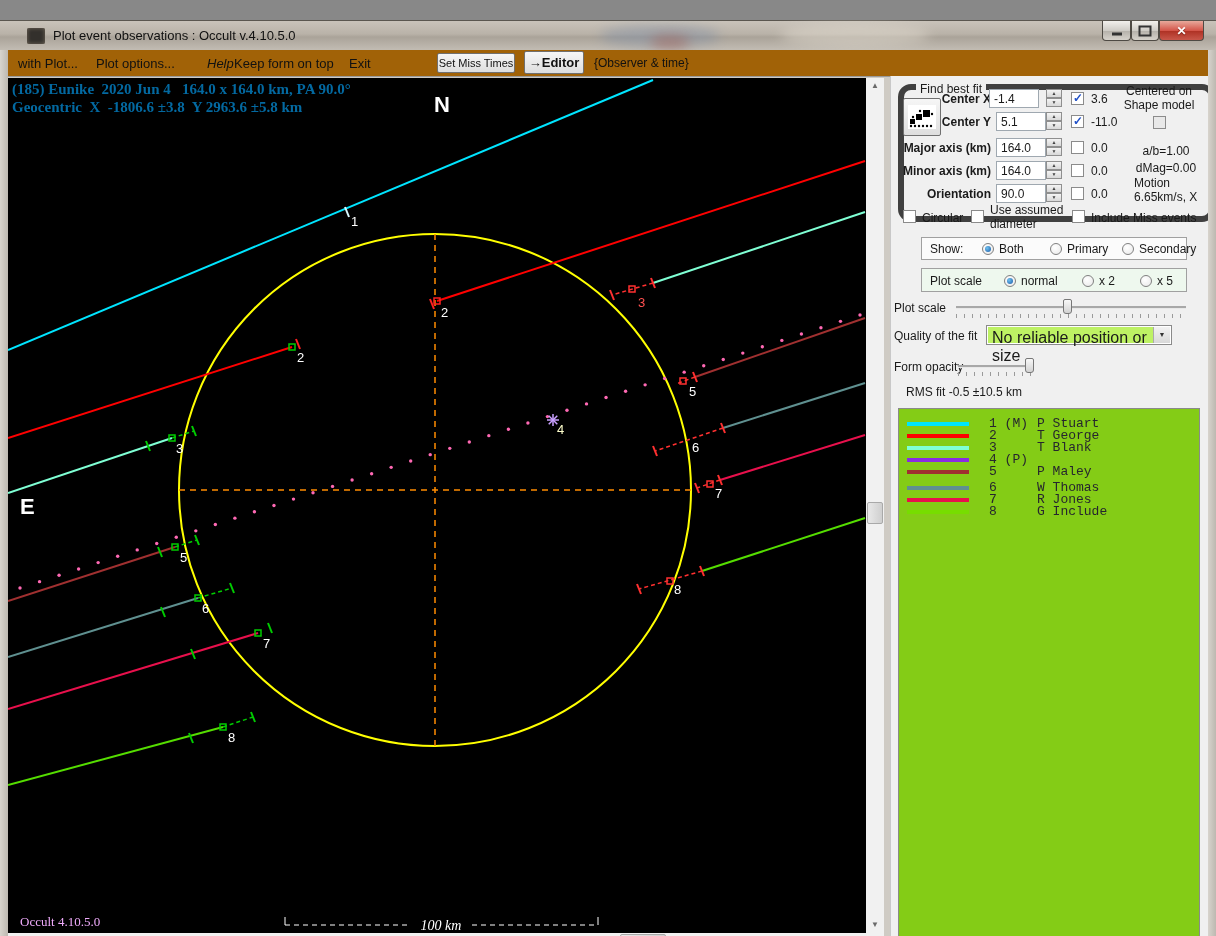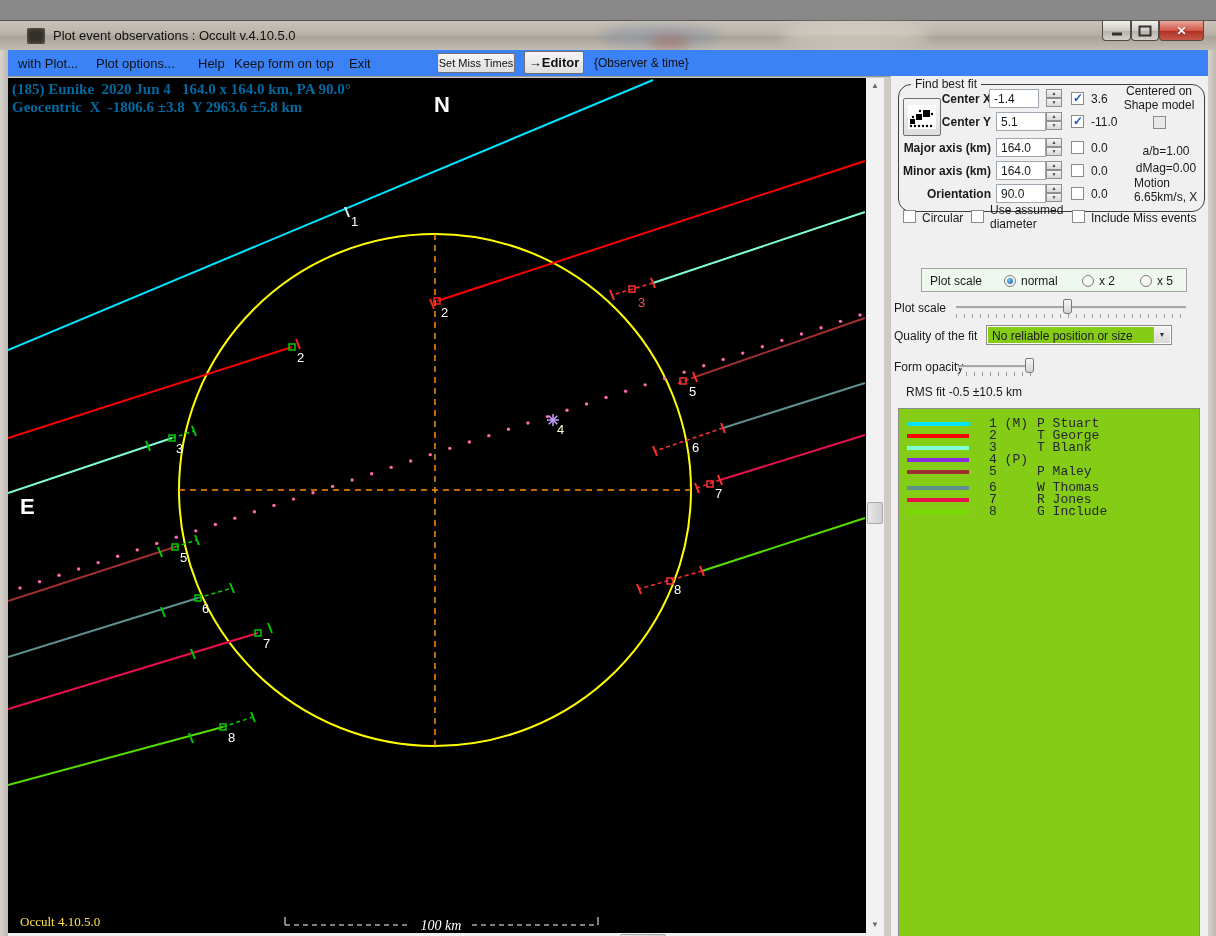--- a/index.html
+++ b/index.html
@@ -12,47 +12,47 @@
   .tb-smudge{position:absolute;border-radius:50%;filter:blur(6px);opacity:.45;}
   #win-icon{position:absolute;left:27px;top:7px;width:18px;height:16px;background:#33302c;
     border-radius:2px;box-shadow:inset 0 0 4px #756a5c;}
   #title-text{position:absolute;left:53px;top:7px;font-size:13px;color:#111;}
   .winbtn{position:absolute;top:0;height:20px;border:1px solid #4e4a44;border-top:none;
     border-radius:0 0 4px 4px;background:linear-gradient(180deg,#f2f0ec,#cfccc6 50%,#b7b3ac 55%,#d6d2cb);
     box-sizing:border-box;}
   .winbtn .glyph{position:absolute;left:50%;top:50%;transform:translate(-50%,-50%);}
   #btn-close{background:linear-gradient(180deg,#e8a99b,#d4564a 50%,#b03326 55%,#c8574a);}
   #btn-close .glyph{color:#fff;font-weight:bold;font-size:12px;text-shadow:0 1px 1px #7a1f15;}
-  #menubar{position:absolute;left:2px;top:30px;width:1212px;height:26px;background:#3b82f6;
+  #menubar{position:absolute;left:2px;top:30px;width:1212px;height:26px;background:#a16207;
     border-bottom:1px solid #9a9a9a;}
   .menu-item{position:absolute;top:6px;font-size:13px;color:#111;}
   .mini-btn{position:absolute;box-sizing:border-box;border:1px solid #707070;border-radius:2px;
     background:linear-gradient(180deg,#f6f6f6,#dedede);text-align:center;color:#111;}
   
   #plot-wrap{position:absolute;left:8px;top:58px;width:858px;height:855px;background:#000;overflow:hidden;}
   #plot-svg{position:absolute;left:0;top:0;}
   .plot-header{position:absolute;left:4px;color:#0369a1;font-weight:bold;font-size:15px;white-space:pre;font-family:Liberation Serif, serif;}
   #compass-n{position:absolute;left:426px;top:14px;color:#fff;font-weight:bold;font-size:22px;}
   #compass-e{position:absolute;left:12px;top:416px;color:#fff;font-weight:bold;font-size:22px;}
-  #plot-version{position:absolute;left:12px;top:836px;color:#fde047;font-size:13px;
+  #plot-version{position:absolute;left:12px;top:836px;color:#f0abfc;font-size:13px;
     font-family:"Liberation Serif",serif;}
   
   .sb{position:absolute;background:#f1f1f1;}
   .sb-btn{position:absolute;background:#f1f1f1;color:#6a6a6a;font-size:8px;text-align:center;line-height:16px;}
   .sb-thumb{position:absolute;background:linear-gradient(90deg,#e8e8e8,#cfcfcf);border:1px solid #a9a9a9;
     border-radius:2px;box-sizing:border-box;}
   #bottom-strip{position:absolute;left:0;top:929px;width:1216px;height:7px;
     background:linear-gradient(90deg,#23272e,#3a3e45 40%,#564a3d 75%,#2e2a26);}
   .side-border{position:absolute;top:30px;width:8px;height:899px;
     background:linear-gradient(90deg,#d8d4cd,#bdb8b0);}
   
   #panel{position:absolute;left:890px;top:56px;width:318px;height:873px;background:#f0f0f0;
     border-left:1px solid #c8c8c8;font-size:12px;color:#1a1a1a;}
   #panel .abs{position:absolute;}
-  .groupbox{position:absolute;border:1px solid #404040;border-radius:13px;}
+  .groupbox{position:absolute;border:6px solid #404040;border-radius:13px;}
   .group-label{position:absolute;top:-8px;left:12px;background:#f0f0f0;padding:0 4px;font-size:12px;}
   .txt{position:absolute;font-size:12px;}
   .txt.right{text-align:right;font-weight:bold;}
   .input{position:absolute;box-sizing:border-box;height:19px;background:#fff;border:1px solid #9fa8b0;
     font-size:12px;padding:2px 0 0 4px;}
   .spin{position:absolute;width:16px;height:19px;box-sizing:border-box;}
   .spin div{position:absolute;left:0;width:16px;height:9px;border:1px solid #8f8f8f;box-sizing:border-box;
     background:linear-gradient(180deg,#f4f4f4,#d8d8d8);font-size:5px;line-height:7px;text-align:center;color:#444;}
   .spin .up{top:0;} .spin .dn{top:9px;}
   .cb{position:absolute;width:13px;height:13px;background:#fff;border:1px solid #8b8b8b;box-sizing:border-box;}
@@ -61,22 +61,22 @@
     background:radial-gradient(circle at 40% 35%,#fff,#e8e8e8);box-sizing:border-box;}
   .radio.selected::after{content:"";position:absolute;left:2px;top:2px;width:6px;height:6px;border-radius:50%;
     background:radial-gradient(circle at 35% 35%,#6fc1ef,#1b5ba8);}
   .optbox{position:absolute;border:1px solid #a0a0a0;box-sizing:border-box;}
   .slider-track{position:absolute;height:2px;background:#a8a8a8;border-bottom:1px solid #e8e8e8;}
   .slider-ticks{position:absolute;height:4px;
     background:repeating-linear-gradient(90deg,#9a9a9a 0 1px,transparent 1px 8px);}
   .slider-thumb{position:absolute;width:9px;height:15px;background:linear-gradient(180deg,#f8f8f8,#d2d2d2);
     border:1px solid #777;border-radius:2px 2px 3px 3px;box-sizing:border-box;}
   #quality-dd{position:absolute;border:1px solid #8a8a8a;background:#fff;box-sizing:border-box;}
-  #quality-val{position:absolute;left:1px;top:1px;right:18px;bottom:1px;background:#84cc16;
-    font-size:12px;padding:2px 0 4px 4px;}
+  #quality-val{position:absolute;left:1px;top:1px;right:18px;bottom:1px;background:#bef264;
+    font-size:16px;padding:2px 0 4px 4px;}
   #quality-btn{position:absolute;right:1px;top:1px;width:16px;bottom:1px;
     background:linear-gradient(180deg,#f2f2f2,#d8d8d8);border-left:1px solid #aaa;
     font-size:7px;color:#333;text-align:center;line-height:16px;}
   #legendbox{position:absolute;background:#84cc16;border:1px solid #8a8a8a;overflow:hidden;}
   .lg-row{position:absolute;left:0;width:100%;height:13px;font-family:"Liberation Mono","DejaVu Sans Mono",monospace;
     font-size:13px;color:#26262e;}
   .lg-swatch{position:absolute;left:8px;top:4px;width:62px;height:4px;}
   .lg-num{position:absolute;left:90px;top:-2px;white-space:pre;}
   .lg-name{position:absolute;left:138px;top:-2px;white-space:pre;}
 </style>
@@ -98,21 +98,21 @@
       <span class="glyph" style="width:9px;height:7px;border:2px solid #333;"></span>
       </div>
     <div class="winbtn" id="btn-close" style="left:1159px;width:45px;">
       <span class="glyph">✕</span>
       </div>
   </div>
 
   <div id="menubar">
     <span class="menu-item" style="left:16px;">with Plot...</span>
     <span class="menu-item" style="left:94px;">Plot options...</span>
-    <span class="menu-item" style="left:196px;">Help</span>
+    <span class="menu-item" style="left:205px;font-style:italic;">Help</span>
     <span class="menu-item" style="left:232px;">Keep form on top</span>
     <span class="menu-item" style="left:347px;">Exit</span>
     <div class="mini-btn" style="left:435px;top:3px;width:78px;height:20px;font-size:11px;line-height:18px;">Set Miss Times</div>
     <div class="mini-btn" style="left:522px;top:1px;width:60px;height:23px;font-size:13px;font-weight:bold;line-height:21px;">→Editor</div>
     <span class="menu-item" style="left:592px;font-size:12px;">{Observer &amp; time}</span>
   </div>
 
   <div id="plot-wrap">
     <svg id="plot-svg" width="858" height="855" viewBox="0 0 858 855">
         <circle cx="427" cy="412" r="256" fill="none" stroke="#ffff00" stroke-width="2"></circle>
@@ -338,20 +338,29 @@
     <div class="txt" style="left:200px;top:111px;">0.0</div>
 
     <div class="cb" style="left:12px;top:134px;"></div>
     <div class="txt" style="left:31px;top:135px;">Circular</div>
     <div class="cb" style="left:80px;top:134px;"></div>
     <div class="txt" style="left:99px;top:127px;">Use assumed</div>
     <div class="txt" style="left:99px;top:141px;">diameter</div>
     <div class="cb" style="left:181px;top:134px;"></div>
     <div class="txt" style="left:200px;top:135px;">Include Miss events</div>
 
+    <div class="optbox" style="left:30px;top:161px;width:266px;height:23px;background:#fbfbfb;">
+      <span class="txt" style="left:8px;top:4px;">Show:</span>
+      <span class="radio selected" style="left:60px;top:5px;"></span>
+      <span class="txt" style="left:77px;top:4px;">Both</span>
+      <span class="radio" style="left:128px;top:5px;"></span>
+      <span class="txt" style="left:145px;top:4px;">Primary</span>
+      <span class="radio" style="left:200px;top:5px;"></span>
+      <span class="txt" style="left:217px;top:4px;">Secondary</span>
+    </div>
 
     <div class="optbox" style="left:30px;top:192px;width:266px;height:24px;background:#eef8ee;">
       <span class="txt" style="left:8px;top:5px;">Plot scale</span>
       <span class="radio selected" style="left:82px;top:6px;"></span>
       <span class="txt" style="left:99px;top:5px;">normal</span>
       <span class="radio" style="left:160px;top:6px;"></span>
       <span class="txt" style="left:177px;top:5px;">x 2</span>
       <span class="radio" style="left:218px;top:6px;"></span>
       <span class="txt" style="left:235px;top:5px;">x 5</span>
     </div>

